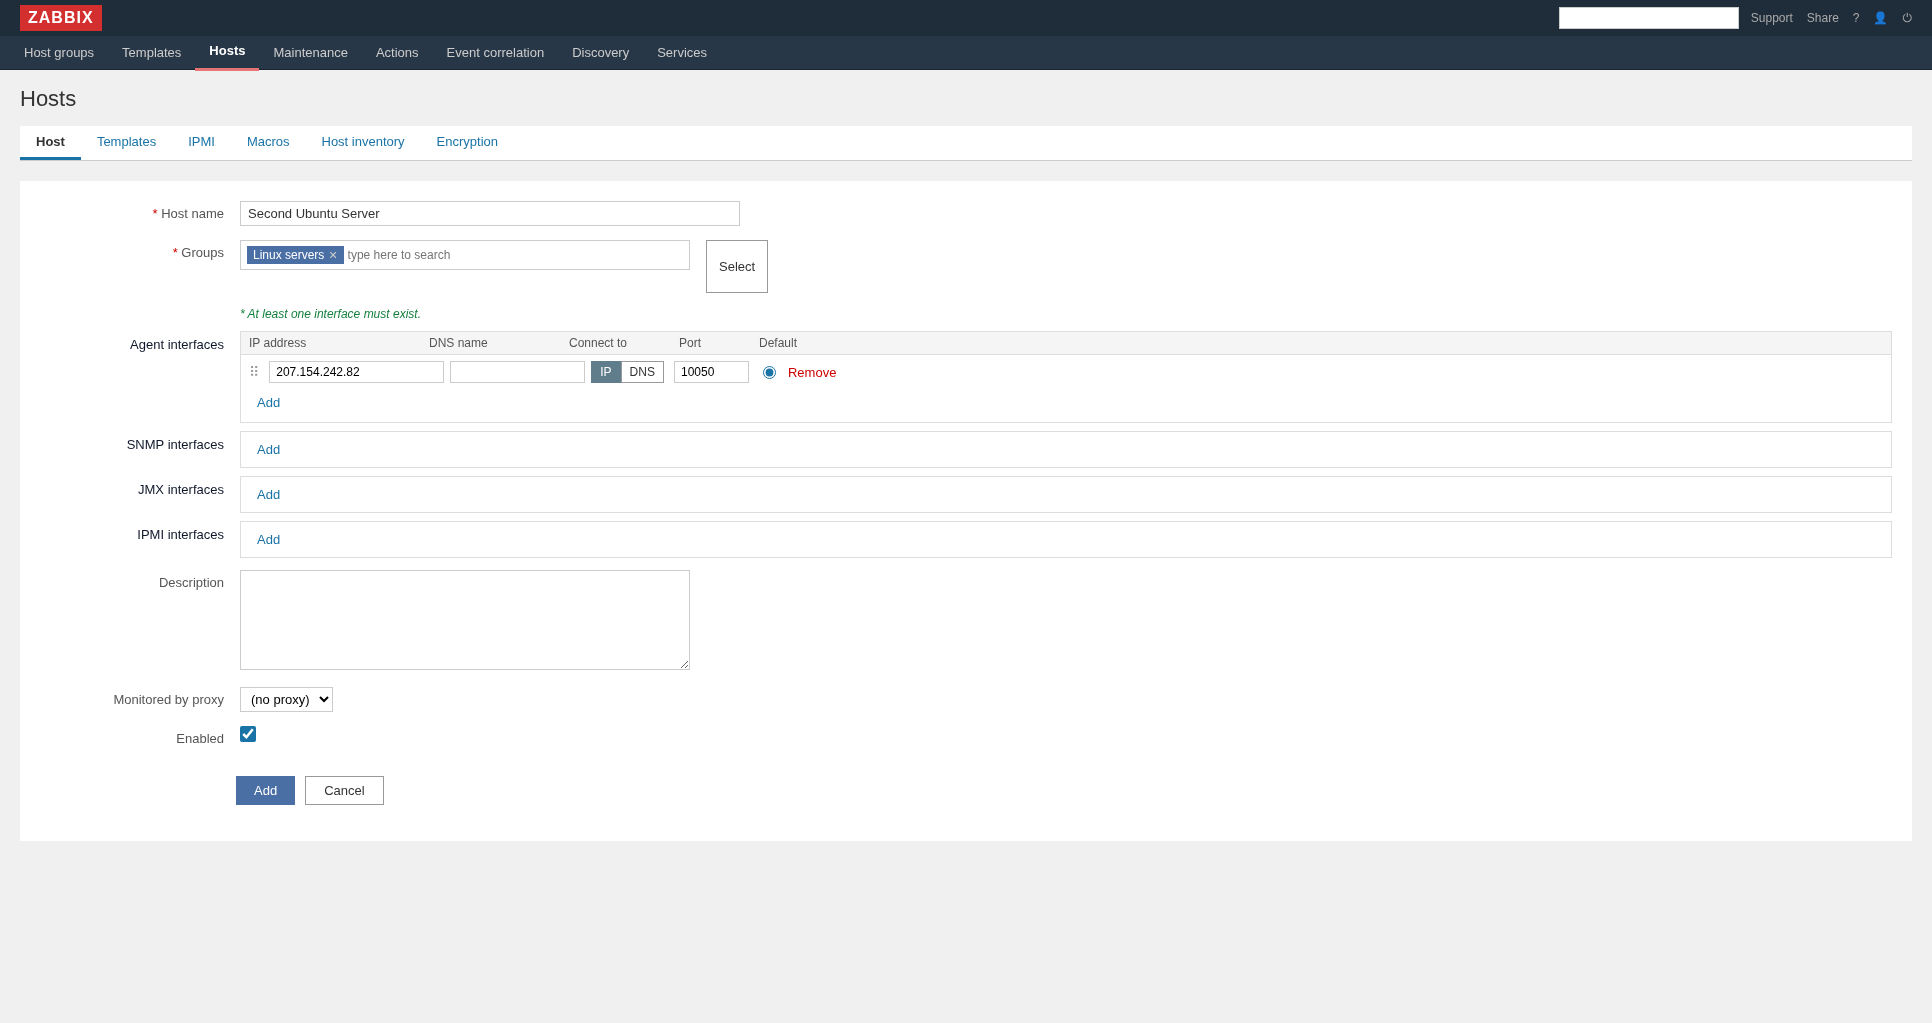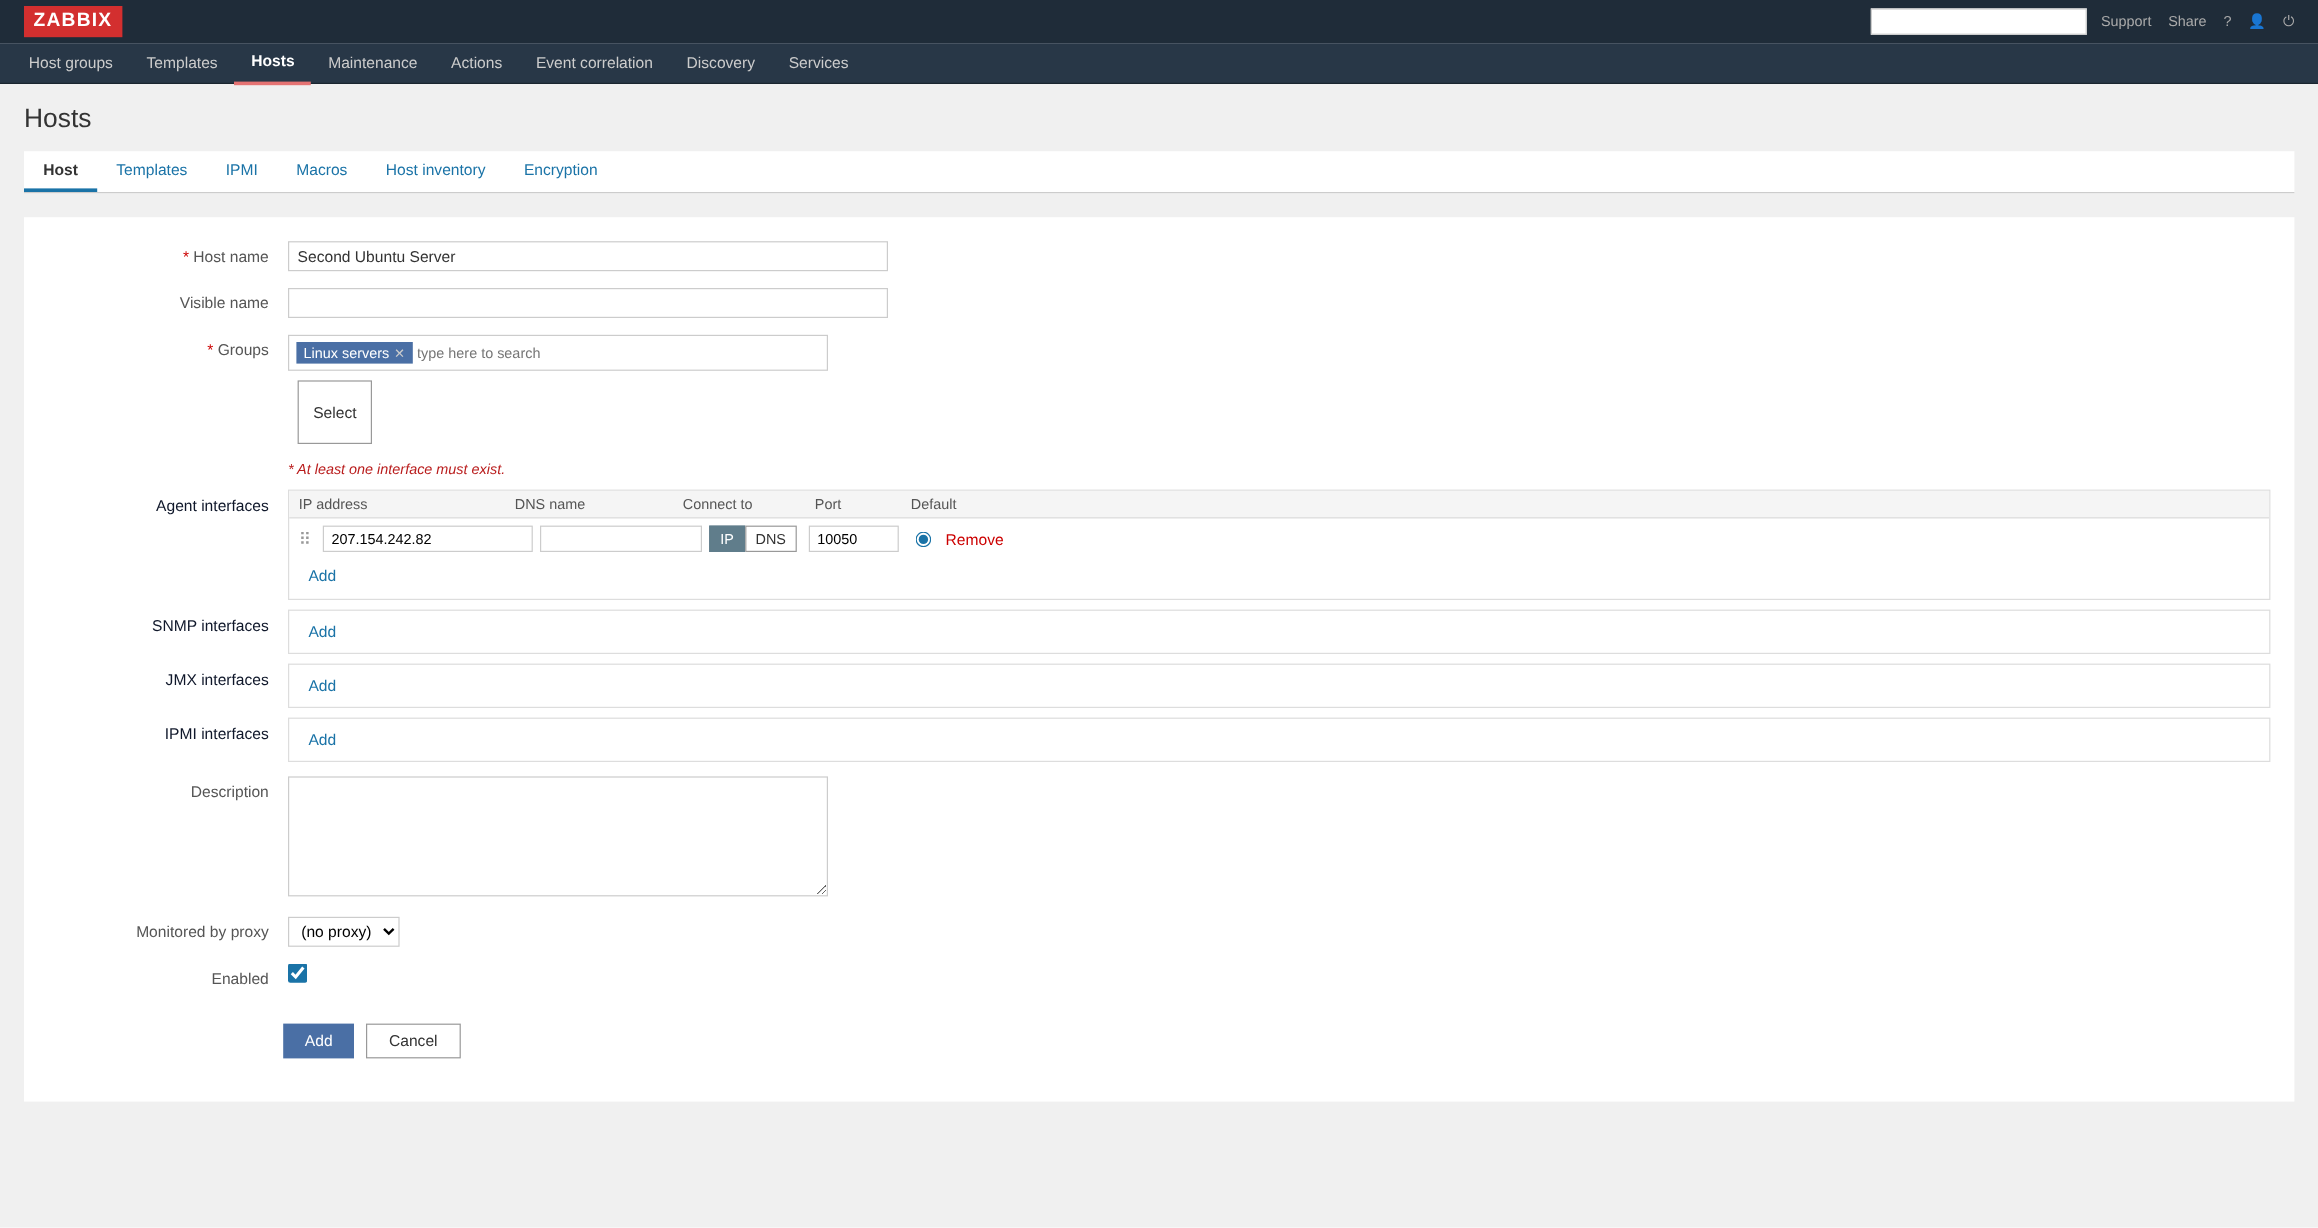--- a/index.html
+++ b/index.html
@@ -39,21 +39,21 @@
     .form-input { width: 100%; border: 1px solid #ccc; padding: 4px 7px; font-size: 13px; color: #333; }
 
     
     .groups-container { border: 1px solid #ccc; padding: 4px 6px; min-height: 30px; display: flex; flex-wrap: wrap; gap: 4px; align-items: center; width: 450px; }
     .group-tag { background: #4a6fa5; color: white; padding: 2px 6px; font-size: 12px; display: flex; align-items: center; gap: 4px; }
     .group-tag-remove { cursor: pointer; color: #ccc; font-size: 11px; }
     .groups-search { border: none; outline: none; font-size: 12px; color: #999; flex: 1; min-width: 120px; }
     .select-btn { margin-left: 8px; background: white; border: 1px solid #999; padding: 18px 12px; cursor: pointer; font-size: 13px; color: #333; }
 
     
-    .interface-notice { color: #b91c1c; font-size: 12px; font-style: italic; padding: 0 20px 10px 220px; }
+    .interface-notice { color: #15803d; font-size: 12px; font-style: italic; padding: 0 20px 10px 220px; }
     .interfaces-header { display: flex; align-items: center; padding: 4px 8px; background: #f5f5f5; border-bottom: 1px solid #ddd; font-size: 12px; color: #555; }
     .interfaces-header-ip { width: 180px; }
     .interfaces-header-dns { width: 140px; }
     .interfaces-header-connect { width: 110px; }
     .interfaces-header-port { width: 80px; }
     .interfaces-header-default { width: 80px; }
     .interface-row { display: flex; align-items: center; padding: 6px 8px; gap: 6px; }
     .drag-handle { color: #999; cursor: move; margin-right: 4px; font-size: 14px; }
     .iface-ip-input { width: 175px; border: 1px solid #ccc; padding: 3px 6px; font-size: 12px; }
     .iface-dns-input { width: 135px; border: 1px solid #ccc; padding: 3px 6px; font-size: 12px; }
@@ -127,30 +127,24 @@
 
   <div class="form-container">
 
     <div class="form-row">
       <label class="form-label required">Host name</label>
       <div class="form-field">
         <input class="form-input" type="text" value="Second Ubuntu Server" style="">
       </div>
     </div>
 
-    <div class="form-row">
-      <label class="form-label">Visible name</label>
-      <div class="form-field">
-        <input class="form-input" type="text" style="">
-      </div>
-    </div>
 
     <div class="form-row">
       <label class="form-label required">Groups</label>
-      <div style="display:flex; align-items:flex-start; gap:8px;flex-direction:column;">
+      <div style="display:flex; align-items:flex-start; gap:8px;">
         <div class="groups-container">
           <div class="group-tag">
             <span>Linux servers</span>
             <span class="group-tag-remove">✕</span>
           </div>
           <input class="groups-search" type="text" placeholder="type here to search" style="">
         </div>
         <button class="select-btn">Select</button>
       </div>
     </div>

